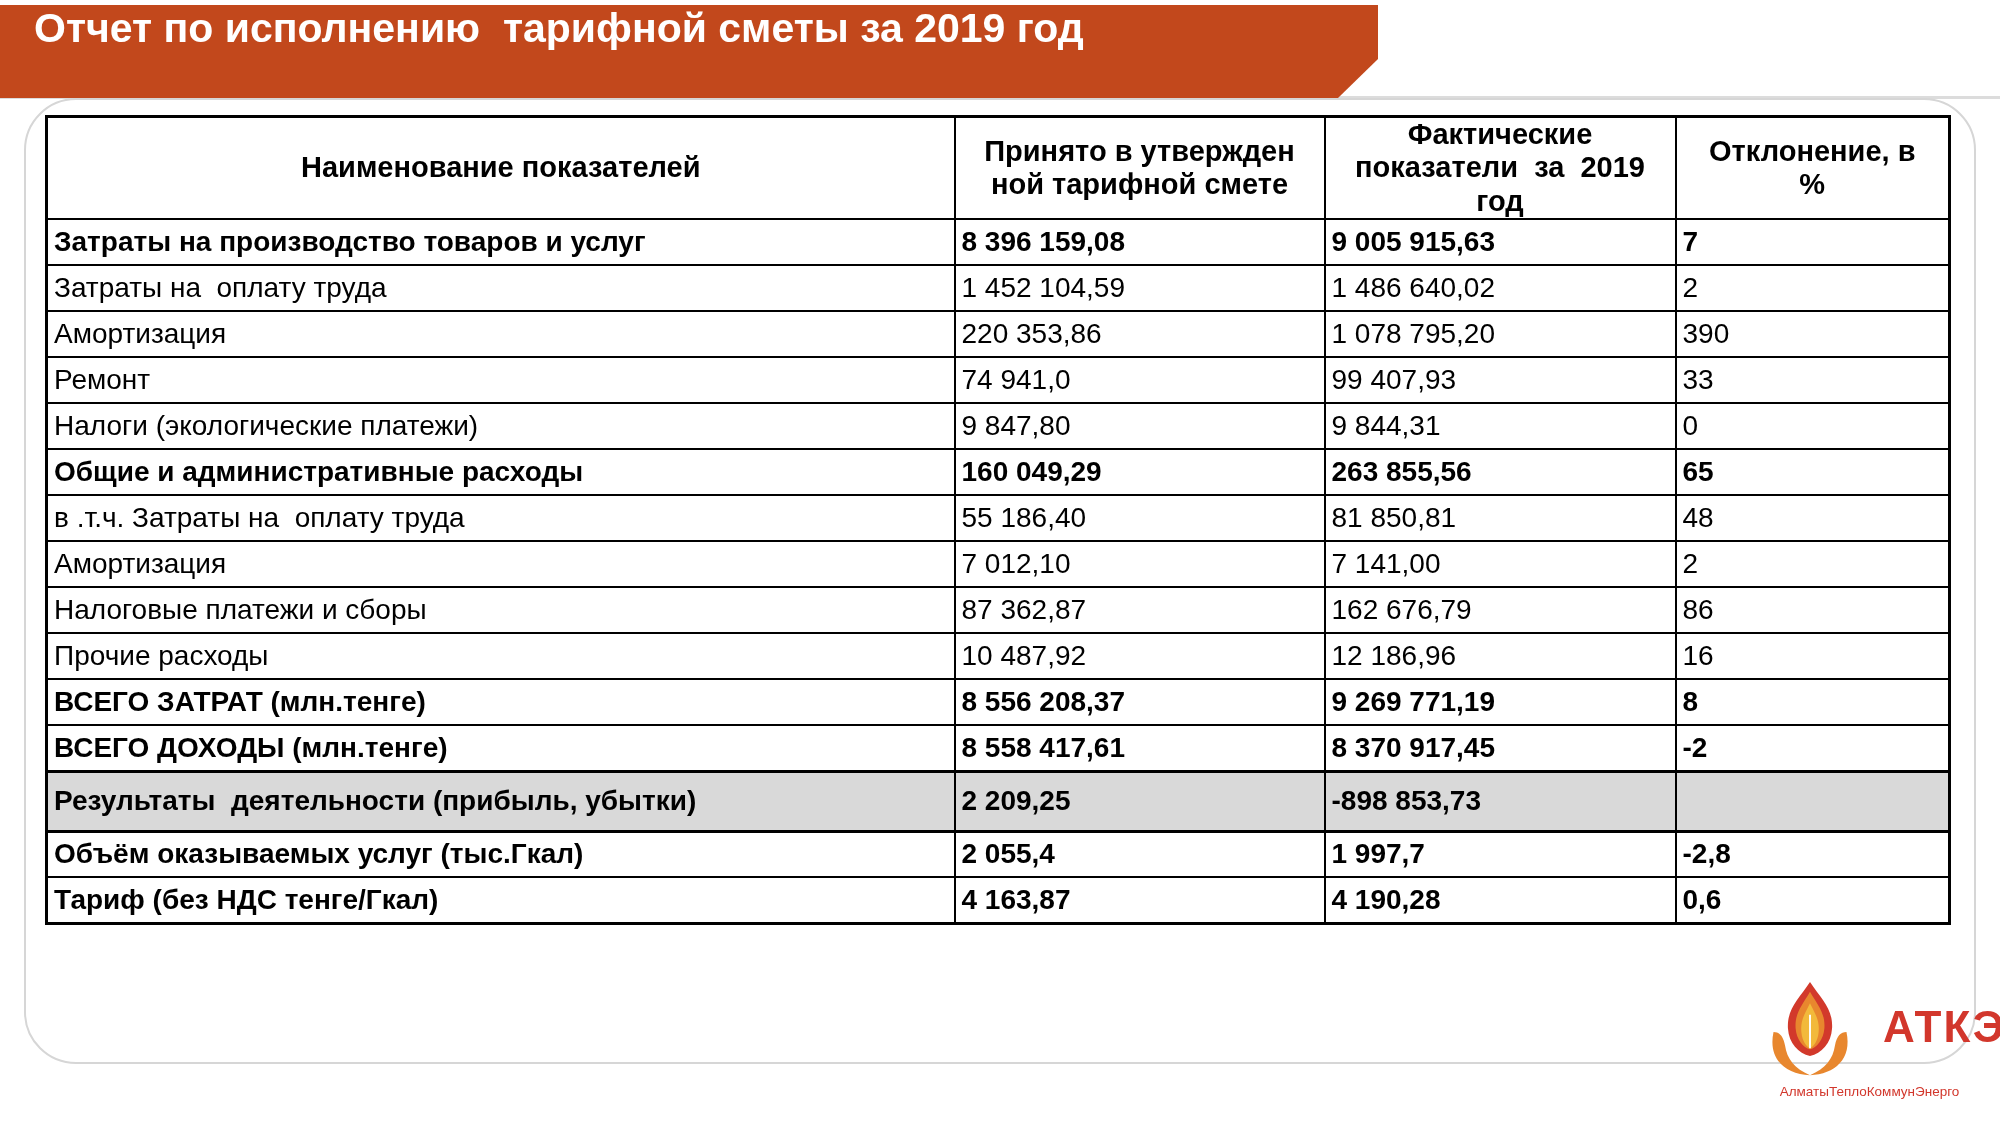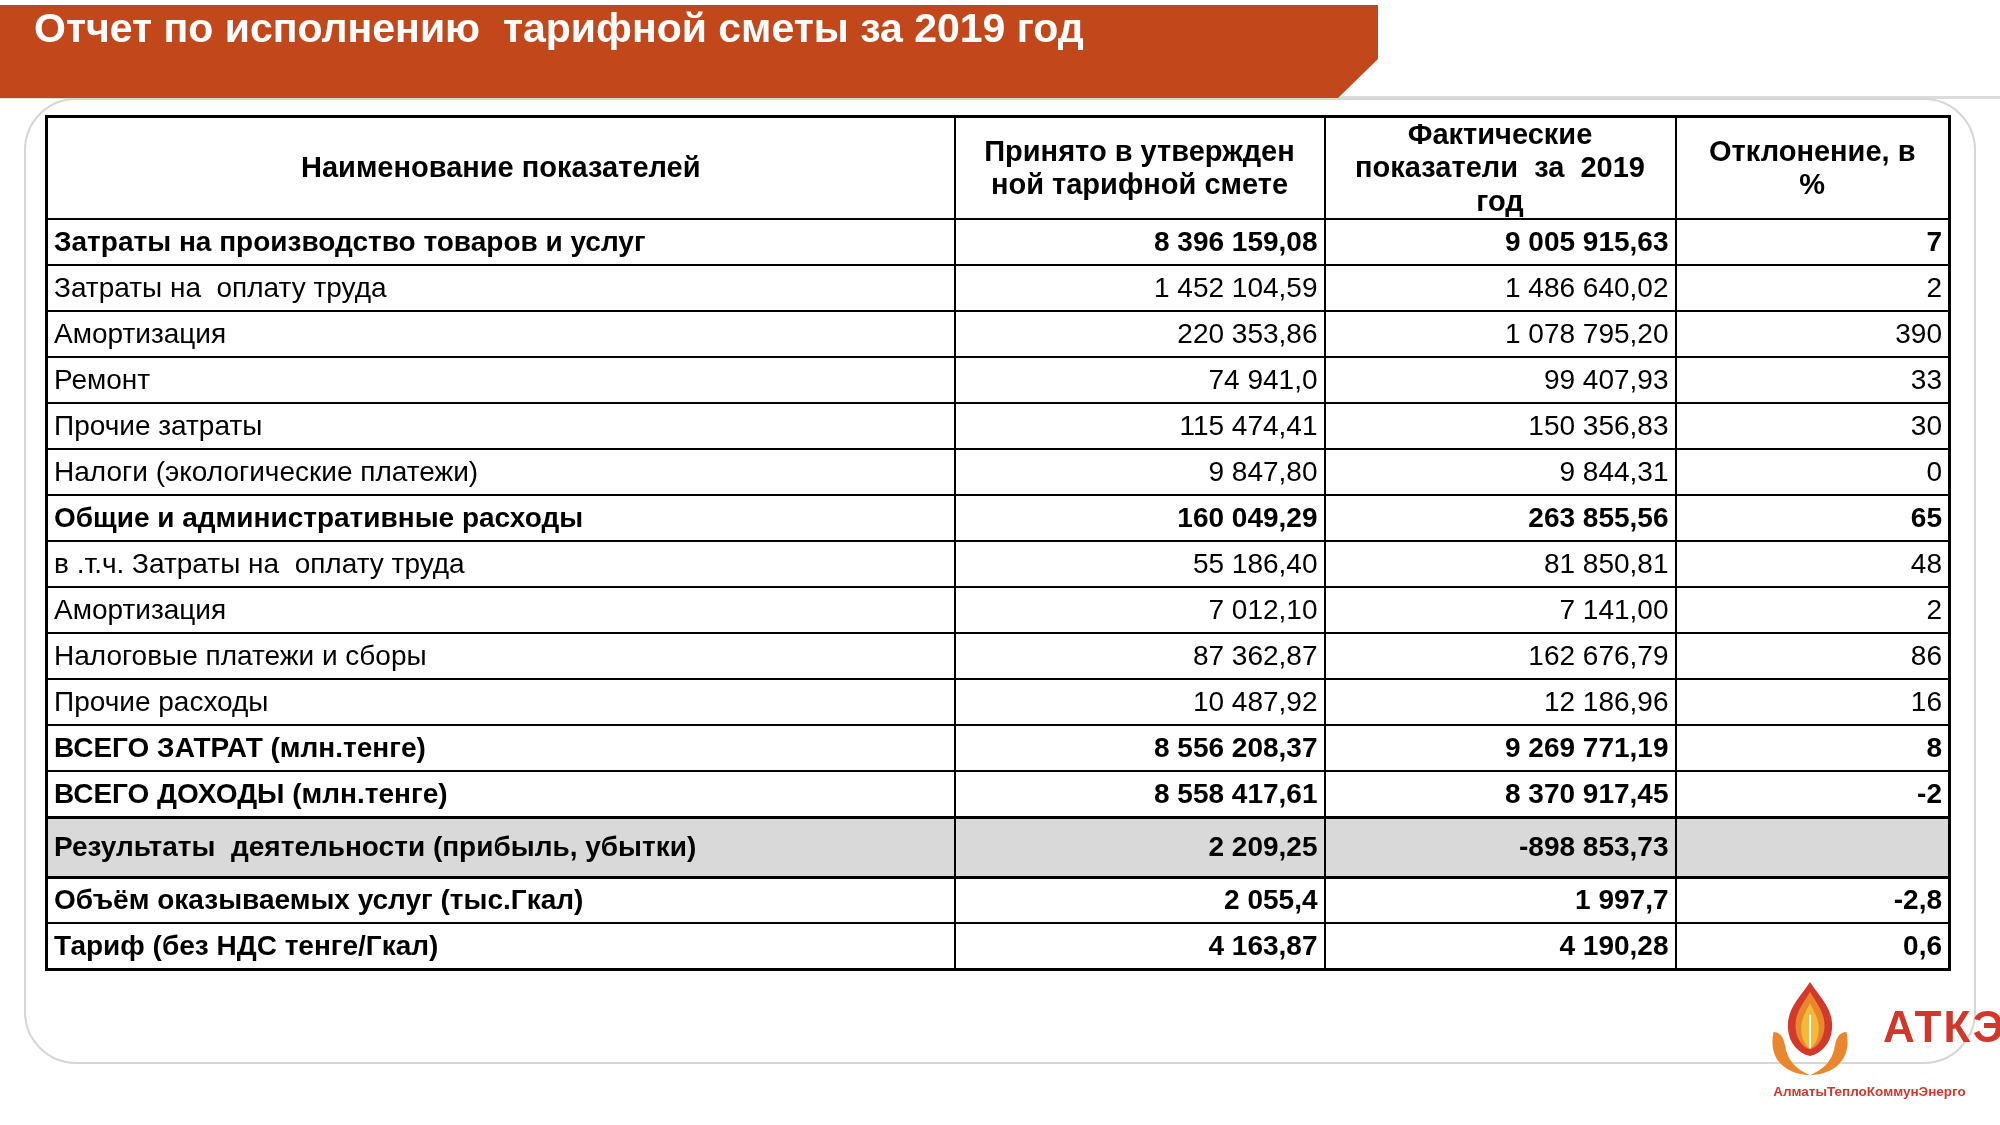--- a/index.html
+++ b/index.html
@@ -29,32 +29,32 @@
     table-layout:fixed;width:1903px;background:#fff;}
   #report-table{border:3px solid #000;}
   #report-table th,#report-table td{border:2px solid #000;padding:0 6px;overflow:hidden;}
   #report-table thead tr{height:96px;}
   #report-table th{font-weight:700;font-size:29px;text-align:center;vertical-align:middle;
     line-height:1.15;white-space:pre-wrap;}
   #report-table tbody tr{height:46px;}
   #report-table tbody tr.shaded{height:60px;background:var(--shaded,#d9d9d9);}
   #report-table tbody tr.shaded td{border-top-width:3px;border-bottom-width:3px;}
   td.c-name{font-size:28px;text-align:left;white-space:pre-wrap;vertical-align:middle;}
-  td.c-num{font-size:28px;text-align:right;vertical-align:middle;}
+  td.c-num{font-size:28px;text-align:left;vertical-align:middle;}
   tr.bold td{font-weight:700;}
   tr.ind0 td.c-name{padding-left:12px;}
   tr.ind1 td.c-name{padding-left:205px;}
 
   
   #logo{position:absolute;left:1762px;top:982px;width:215px;}
   #logo .logo-row{display:flex;align-items:center;gap:21px;}
   #logo svg{width:96px;height:100px;display:block;}
   #logo .abbr{font-size:44px;font-weight:700;color:var(--logo-red,#d2372c);
     letter-spacing:2px;line-height:1;margin:0 0 10px 4px;}
-  #logo .caption{font-size:13.5px;font-weight:700;color:var(--logo-red,#d2372c);
+  #logo .caption{font-size:13.5px;font-weight:400;color:var(--logo-red,#d2372c);
     white-space:nowrap;margin-top:2px;text-align:center;width:100%;}
 </style>
 </head>
 <body>
 
 <div id="slide">
 
   <div id="banner-line"></div>
 
   <div id="banner">
@@ -102,26 +102,20 @@
           <td class="c-num">1 078 795,20</td>
           <td class="c-num">390</td>
         </tr>
         <tr class="ind1">
           <td class="c-name">Ремонт</td>
           <td class="c-num">74 941,0</td>
           <td class="c-num">99 407,93</td>
           <td class="c-num">33</td>
         </tr>
         <tr class="ind1">
-          <td class="c-name">Прочие затраты</td>
-          <td class="c-num">115 474,41</td>
-          <td class="c-num">150 356,83</td>
-          <td class="c-num">30</td>
-        </tr>
-        <tr class="ind1">
           <td class="c-name">Налоги (экологические платежи)</td>
           <td class="c-num">9 847,80</td>
           <td class="c-num">9 844,31</td>
           <td class="c-num">0</td>
         </tr>
         <tr class="bold ind0">
           <td class="c-name">Общие и административные расходы</td>
           <td class="c-num">160 049,29</td>
           <td class="c-num">263 855,56</td>
           <td class="c-num">65</td>

